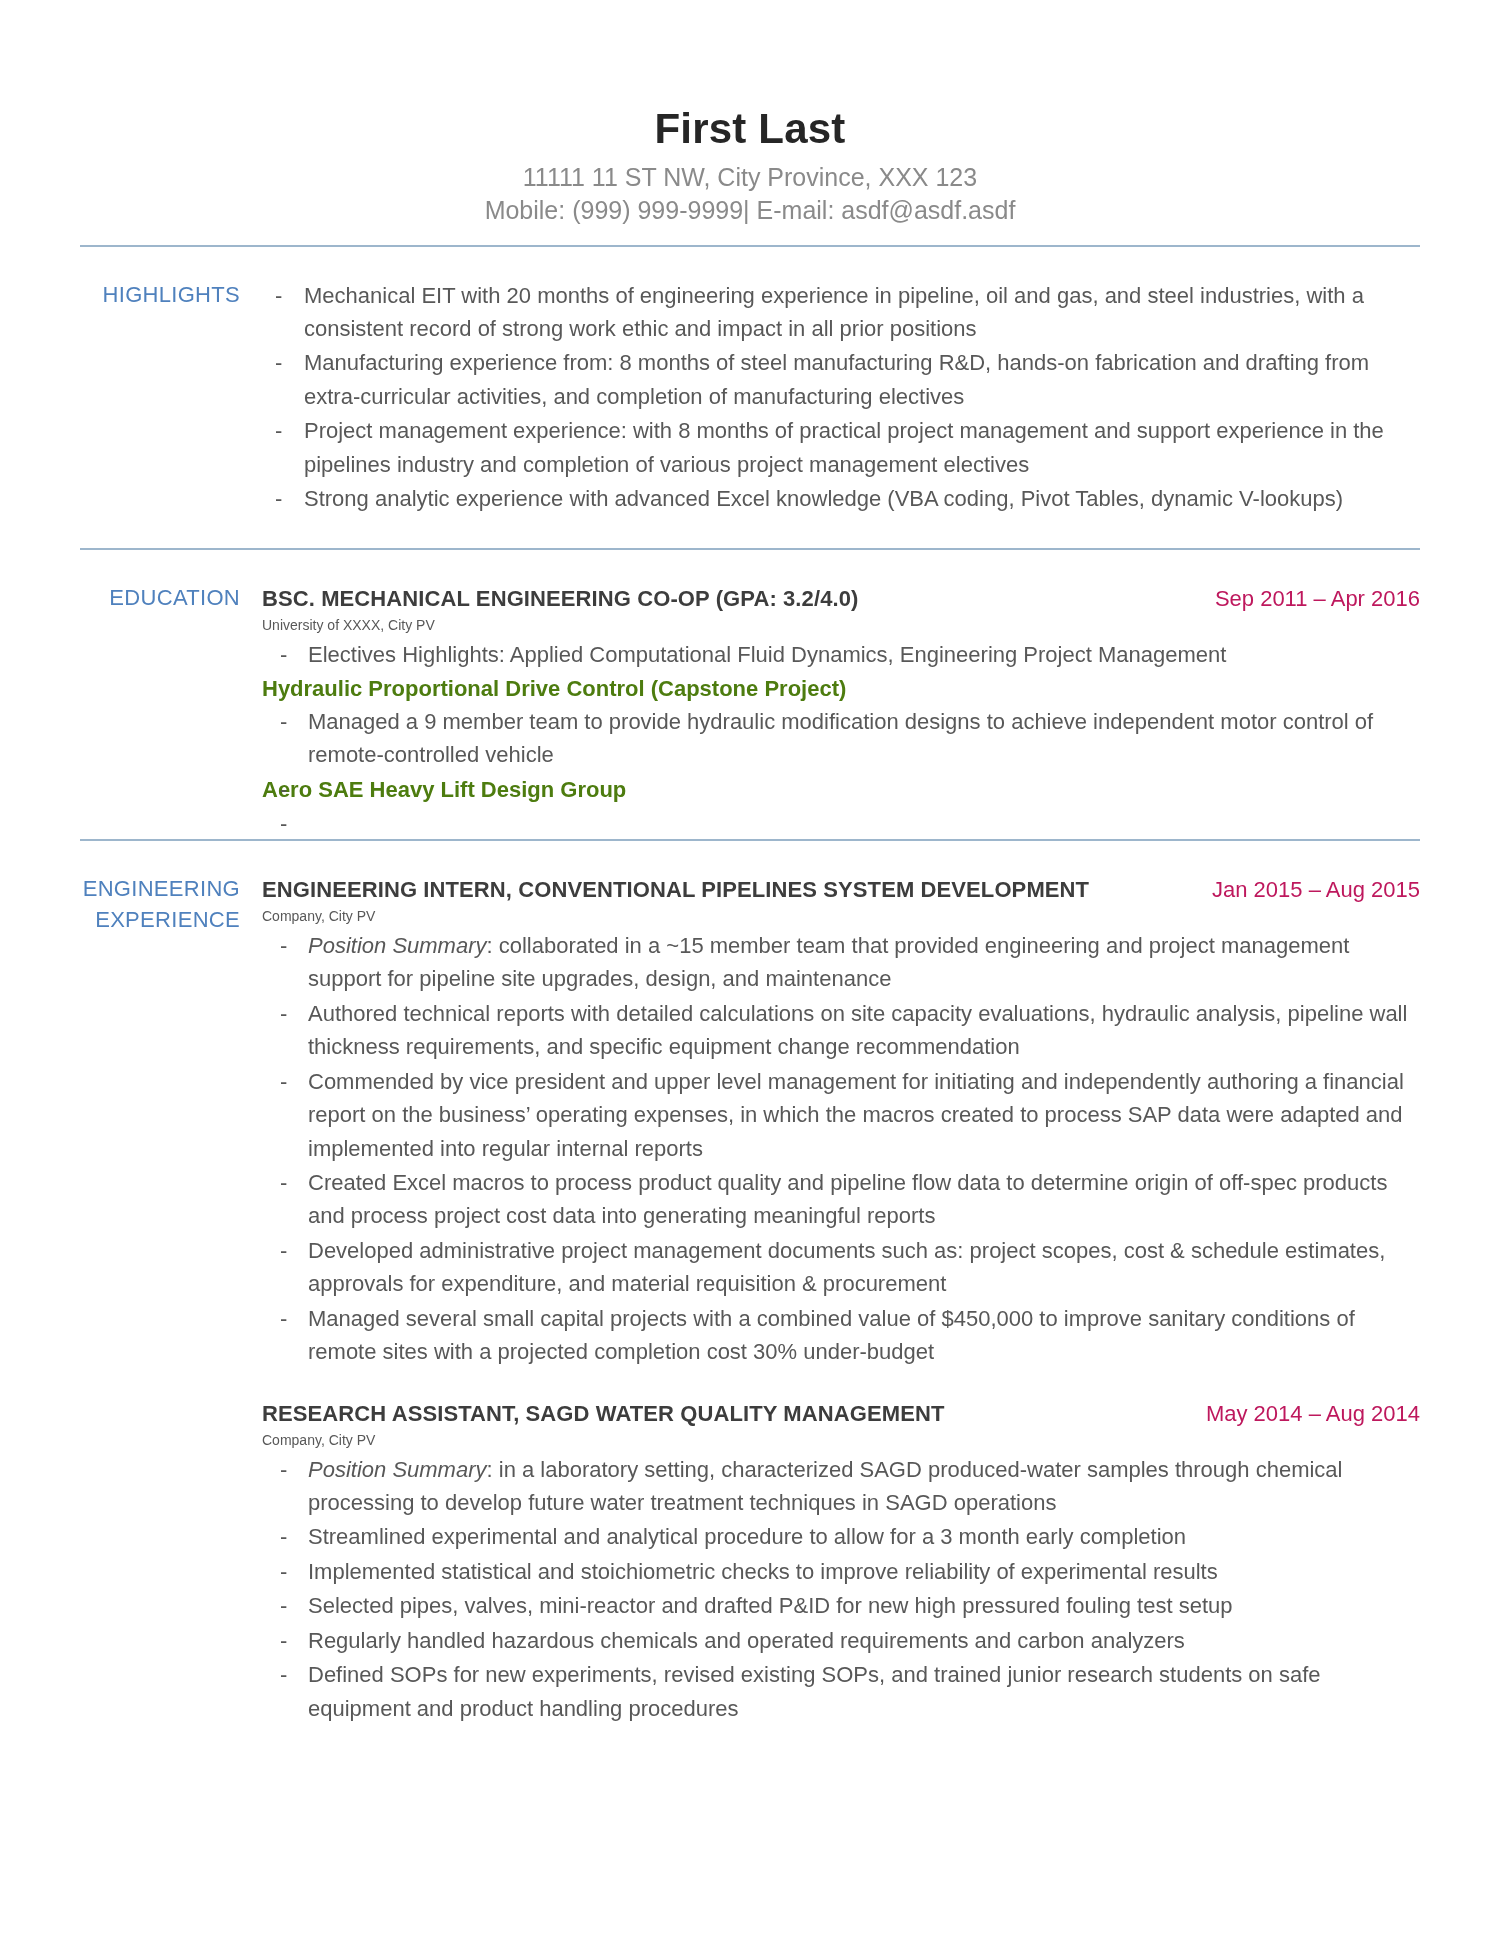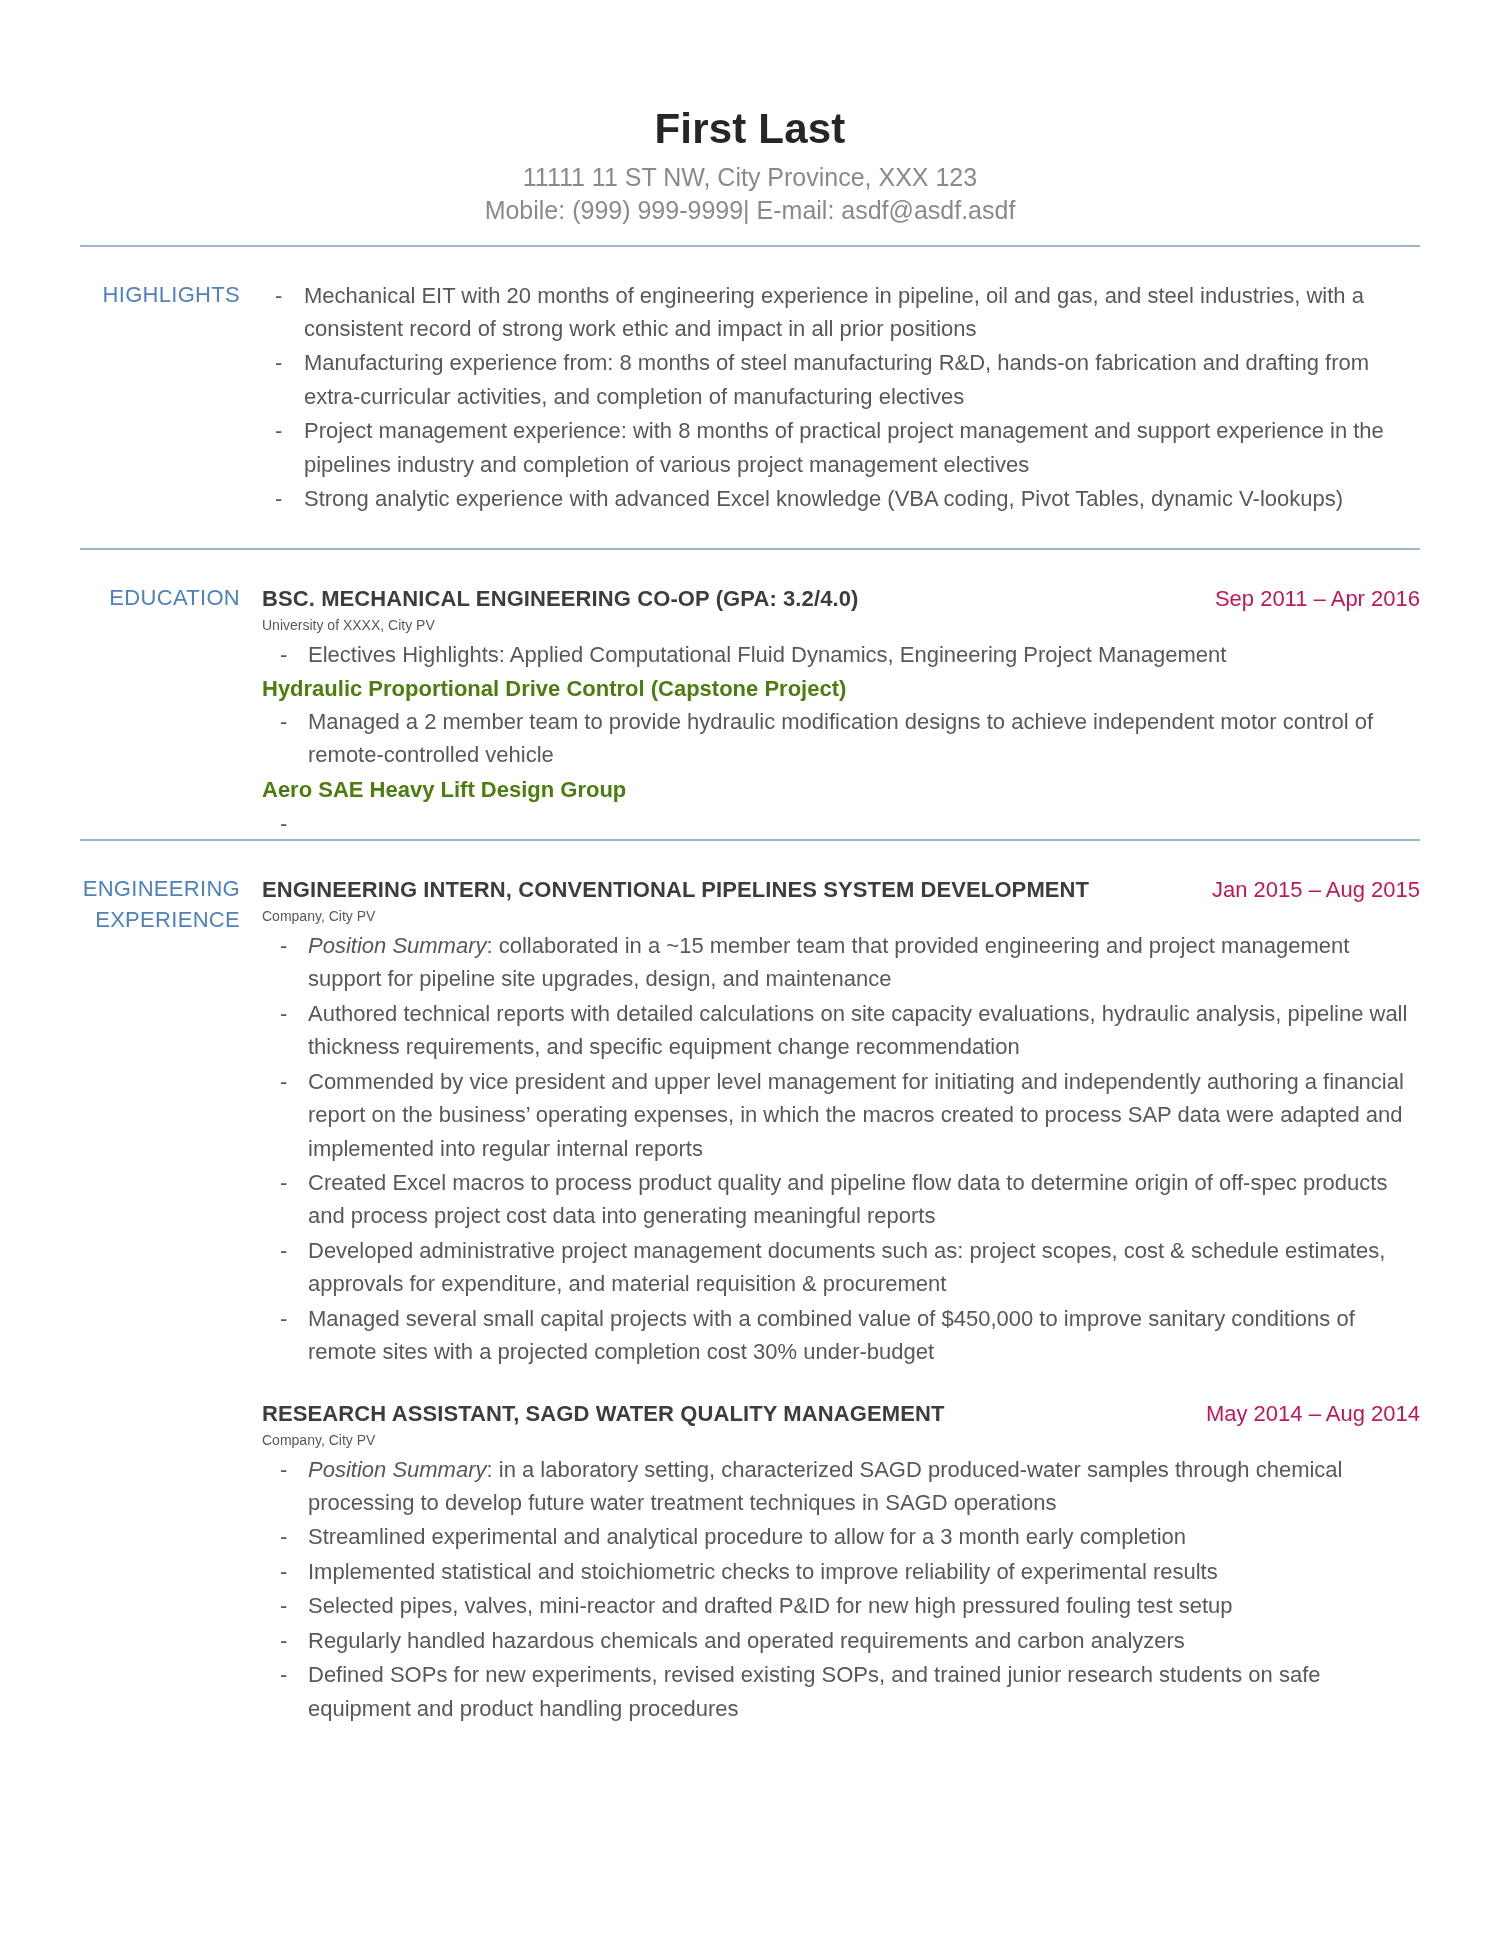--- a/index.html
+++ b/index.html
@@ -171,21 +171,21 @@
           <div class="entry-date">Sep 2011 – Apr 2016</div>
         </div>
         <div class="entry-sub">University of XXXX, City PV</div>
 
         <ul class="bullets indent">
           <li><span class="dash">-</span><span>Electives Highlights: Applied Computational Fluid Dynamics, Engineering Project Management</span></li>
         </ul>
 
         <div class="sub-heading">Hydraulic Proportional Drive Control (Capstone Project)</div>
         <ul class="bullets indent">
-          <li><span class="dash">-</span><span>Managed a 2 member team to provide hydraulic modification designs to achieve independent motor control of remote-controlled vehicle</span></li>
+          <li><span class="dash">-</span><span>Managed a 9 member team to provide hydraulic modification designs to achieve independent motor control of remote-controlled vehicle</span></li>
           <li><span class="dash">-</span></li>
         </ul>
 
         <div class="sub-heading">Aero SAE Heavy Lift Design Group</div>
         <ul class="bullets indent">
           <li><span class="dash">-</span></li>
         </ul>
       </div>
 
     </div>

